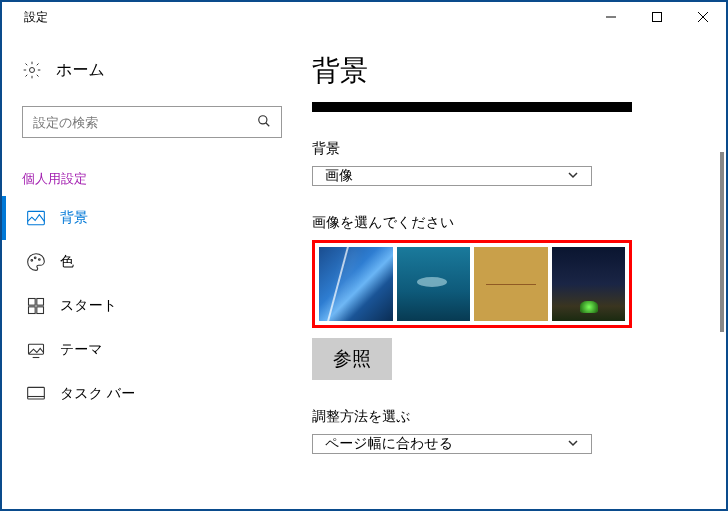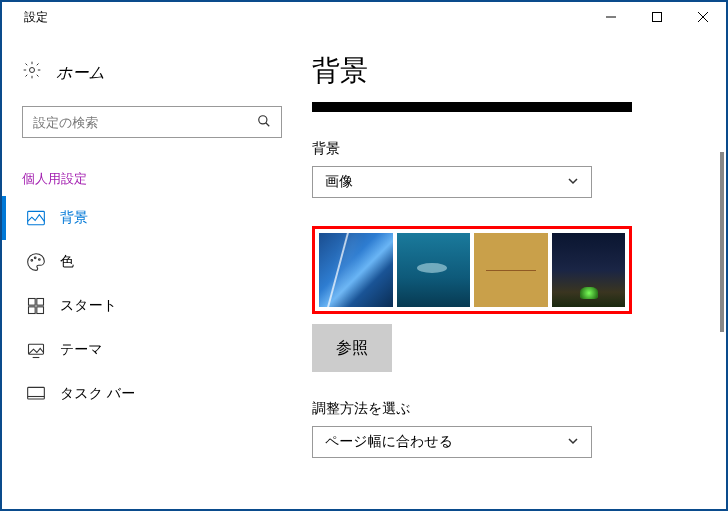--- a/index.html
+++ b/index.html
@@ -5,49 +5,49 @@
 * { margin: 0; padding: 0; box-sizing: border-box; font-family: "Yu Gothic UI", "Meiryo", sans-serif; }
 html, body { width: 728px; height: 511px; overflow: hidden; }
 .window { width: 728px; height: 511px; border: 2px solid #0a4b8c; background: #fff; position: relative; display: flex; flex-direction: column; }
 .titlebar { height: 30px; display: flex; align-items: center; padding-left: 10px; margin-left: 12px; }
 .titlebar-text { font-size: 12px; color: #000; }
 .titlebar-controls { margin-left: auto; display: flex; }
 .titlebar-btn { width: 46px; height: 30px; display: flex; align-items: center; justify-content: center; font-size: 14px; cursor: pointer; }
 .titlebar-btn svg { width: 10px; height: 10px; stroke: #000; stroke-width: 1; fill: none; }
 .content { flex: 1; display: flex; overflow: hidden; }
 .sidebar { width: 300px; padding: 20px 0 0 0; }
-.home-row { display: flex; align-items: flex-end; padding: 8px 20px; gap: 14px; cursor: pointer; font-style: italic; }
+.home-row { display: flex; align-items: flex-start; padding: 8px 20px; gap: 14px; cursor: pointer; }
 .home-icon svg { width: 20px; height: 20px; stroke: #333; stroke-width: 1.2; fill: none; }
 .search-box { margin: 14px 20px; height: 32px; border: 1px solid #999; display: flex; align-items: center; padding: 0 10px; }
 .search-input { flex: 1; border: none; outline: none; font-size: 13px; color: #4c1d95; background: transparent; }
 .search-icon { font-size: 14px; color: #333; }
 .section-header { padding: 18px 20px 8px; font-size: 13px; color: #a21caf; }
 .nav-item { display: flex; align-items: center; padding: 12px 20px; gap: 14px; cursor: pointer; font-size: 14px; border-left: 4px solid transparent; }
 .nav-item.active { border-left-color: #0078d7; color: #0078d7; }
 .nav-item.active svg { stroke: #0078d7; }
 .nav-icon { width: 20px; height: 20px; display: flex; align-items: center; justify-content: center; }
 .nav-icon svg { width: 20px; height: 20px; stroke: #333; stroke-width: 1.3; fill: none; }
 .main { flex: 1; padding: 20px 40px 0 10px; overflow-y: auto; position: relative; }
 .page-title { font-size: 28px; font-weight: 300; margin-bottom: 12px; }
 .title-underline { height: 10px; background: #000; margin-bottom: 28px; width: 320px; }
 .field-label { font-size: 14px; margin-bottom: 8px; }
-.dropdown { width: 280px; height: 32px; border: 1px solid #999; display: flex; align-items: center; padding: 0 12px; cursor: pointer; margin-bottom: 28px; justify-content: space-between; }
+.dropdown { width: 280px; height: 20px; border: 1px solid #999; display: flex; align-items: center; padding: 0 12px; cursor: pointer; margin-bottom: 28px; justify-content: space-between; }
 .dropdown-text { font-size: 14px; }
 .chevron svg { width: 12px; height: 12px; stroke: #333; stroke-width: 1.5; fill: none; }
 .thumbs-box { border: 3px solid #ff0000; padding: 4px; display: flex; gap: 4px; width: 320px; margin-bottom: 10px; }
 .thumb { width: 74px; height: 74px; cursor: pointer; }
 .thumb.t1 { background: linear-gradient(135deg, #1a4d8f 0%, #2e7dd1 40%, #6ab5f5 55%, #1a5496 70%, #0a2d54 100%); position: relative; }
 .thumb.t1::after { content: ""; position: absolute; left: 18px; top: 0; width: 2px; height: 100%; background: rgba(255,255,255,0.7); transform: skewX(-15deg); box-shadow: 6px 0 12px rgba(255,255,255,0.4); }
 .thumb.t2 { background: linear-gradient(180deg, #1a7a9c 0%, #0e5a7a 60%, #073a52 100%); position: relative; }
 .thumb.t2::after { content: ""; position: absolute; left: 20px; top: 30px; width: 30px; height: 10px; background: rgba(180,220,230,0.6); border-radius: 50%; }
 .thumb.t3 { background: #c9a04a; position: relative; display:flex; align-items:center; justify-content:center; }
 .thumb.t3::after { content: ""; position:absolute; width: 50px; height:1px; background: rgba(120,60,20,0.7); }
 .thumb.t4 { background: linear-gradient(180deg, #0a1530 0%, #1a2545 50%, #3a3520 80%, #1a2a10 100%); position:relative; }
 .thumb.t4::after { content:""; position:absolute; bottom:8px; left:28px; width:18px; height:12px; background: radial-gradient(circle, #7aff5a 0%, #2a7a1a 80%); border-radius:40% 40% 20% 20%; }
-.browse-btn { width: 80px; height: 48px; background: #ccc; border: none; font-size: 16px; cursor: pointer; margin-bottom: 28px; color:#000; }
+.browse-btn { width: 80px; height: 42px; background: #ccc; border: none; font-size: 19px; cursor: pointer; margin-bottom: 28px; color:#000; }
 .scrollbar-track { position: absolute; right: 2px; top: 120px; width: 4px; height: 180px; background: #888; }
 </style>
 </head>
 <body>
 
 <div class="window">
 
   <div class="titlebar">
     <span class="titlebar-text">設定</span>
     <div class="titlebar-controls">
@@ -162,20 +162,21 @@
       <div class="field-label">背景</div>
       <div class="dropdown">
         <span class="dropdown-text">画像</span>
         <span class="chevron">
           <svg viewBox="0 0 12 12">
               <polyline points="2,4 6,8 10,4"></polyline>
             </svg>
         </span>
       </div>
 
+      <div class="field-label">画像を選んでください</div>
       <div class="thumbs-box">
         <div class="thumb t1"></div>
         <div class="thumb t2"></div>
         <div class="thumb t3"></div>
         <div class="thumb t4"></div>
       </div>
 
       <button class="browse-btn">参照</button>
 
       <div class="field-label">調整方法を選ぶ</div>

